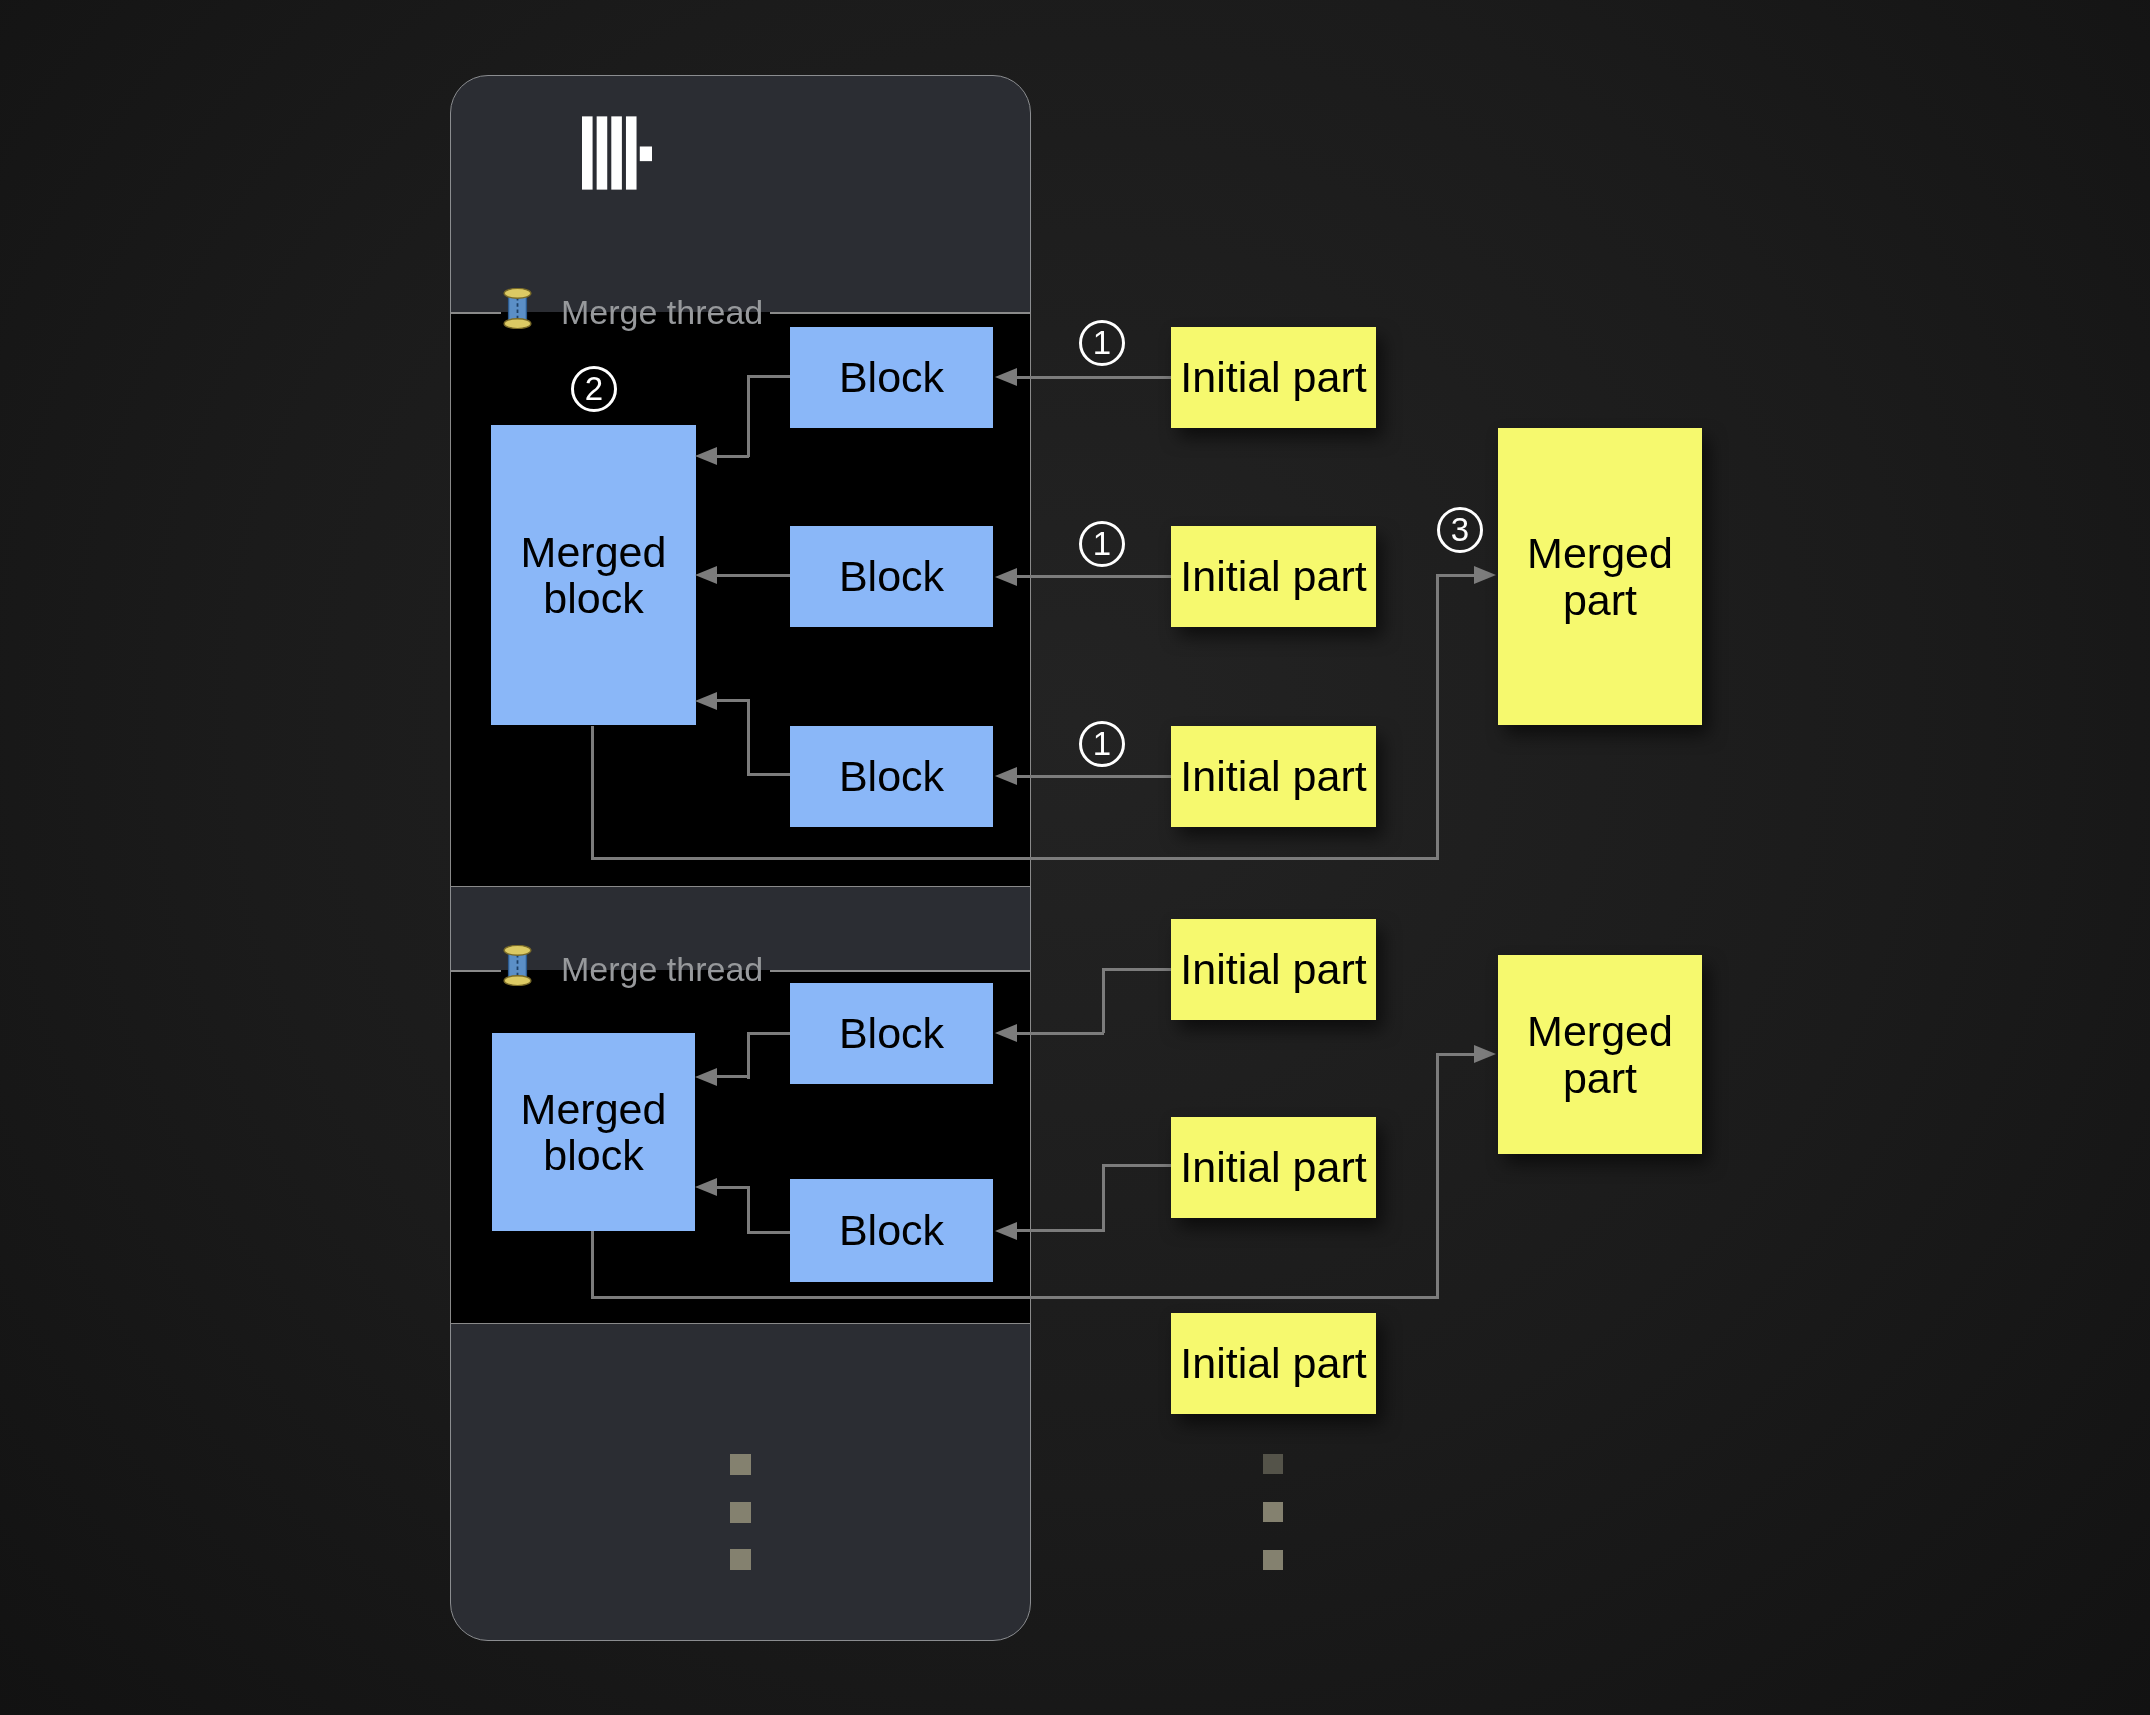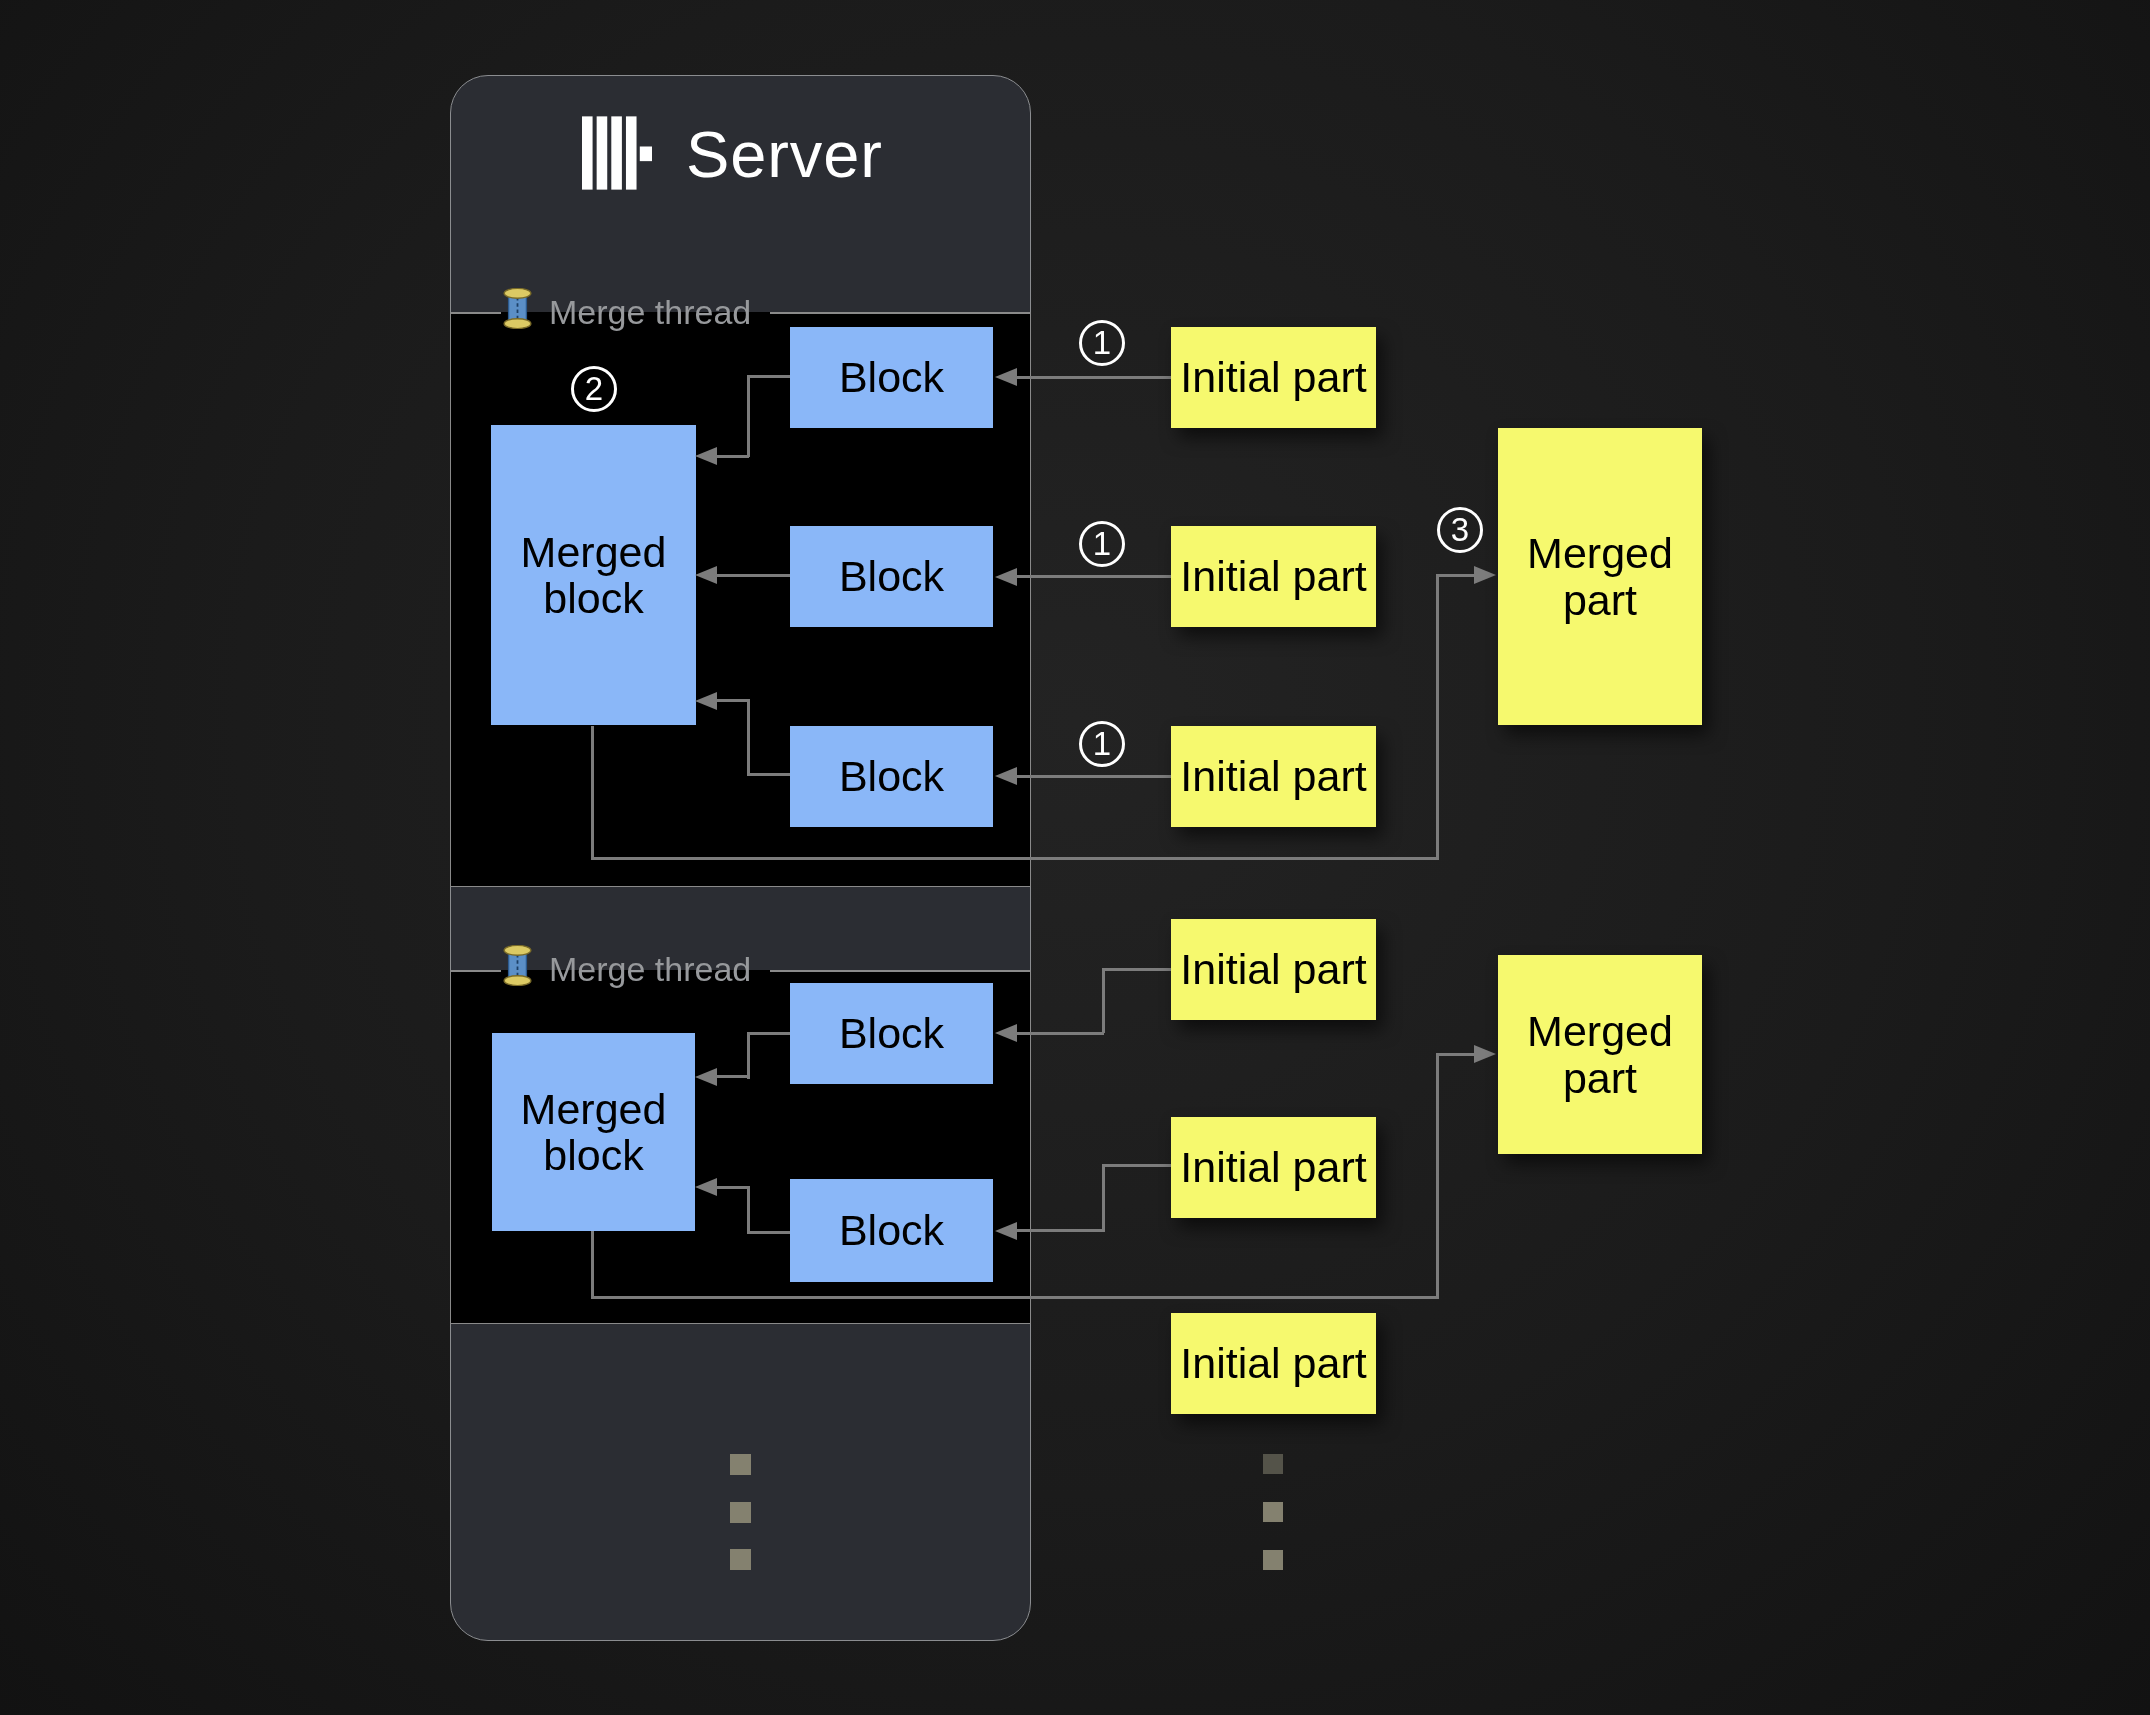--- a/index.html
+++ b/index.html
@@ -27,21 +27,21 @@
   
   .thread-panel{
     background:#000000;box-sizing:border-box;
     border-left:1.7px solid #8a8a8a;border-right:1.7px solid #8a8a8a;border-bottom:1.7px solid #8a8a8a;
   }
   .panel1{left:450px;top:312px;width:581px;height:575px;}
   .panel2{left:450px;top:970px;width:581px;height:354px;}
   .border-seg{height:1.7px;background:#8a8a8a;}
 
   .thread-label{
-    display:flex;align-items:center;gap:16px;
+    display:flex;align-items:center;gap:28px;
     color:#97999c;font-size:34px;white-space:nowrap;
   }
 
   
   .box{
     box-sizing:border-box;display:flex;align-items:center;justify-content:center;
     text-align:center;color:#000;font-size:43px;line-height:1.08;
   }
   .blue{background:#8ab7f8;}
   .yellow{background:#f6f96e;box-shadow:6.8px 10.3px 17px rgba(0,0,0,0.6);}
@@ -83,21 +83,20 @@
   <div class="abs server-title">
     <span>
       <svg width="70" height="74" viewBox="0 0 86 90" aria-hidden="true">
         <rect x="0" y="0" width="13" height="90" fill="#ffffff"></rect>
         <rect x="18" y="0" width="13" height="90" fill="#ffffff"></rect>
         <rect x="36" y="0" width="13" height="90" fill="#ffffff"></rect>
         <rect x="54" y="0" width="13" height="90" fill="#ffffff"></rect>
         <rect x="71" y="37" width="15" height="18" fill="#ffffff"></rect>
       </svg>
     </span>
-    <span class="t">Server</span>
   </div>
 
   <div class="abs thread-panel panel1"></div>
   <div class="abs border-seg" style="left:450px;top:312px;width:51px;"></div>
   <div class="abs border-seg" style="left:770px;top:312px;width:261px;"></div>
 
   <div class="abs thread-label" style="left:502px;top:292px;height:41px;">
     <span>
       <svg width="31" height="41" viewBox="0 0 34 46" aria-hidden="true">
         <rect x="7" y="6" width="20" height="33" fill="#5b8fc7" stroke="#2c5a8e" stroke-width="1.5"></rect>

